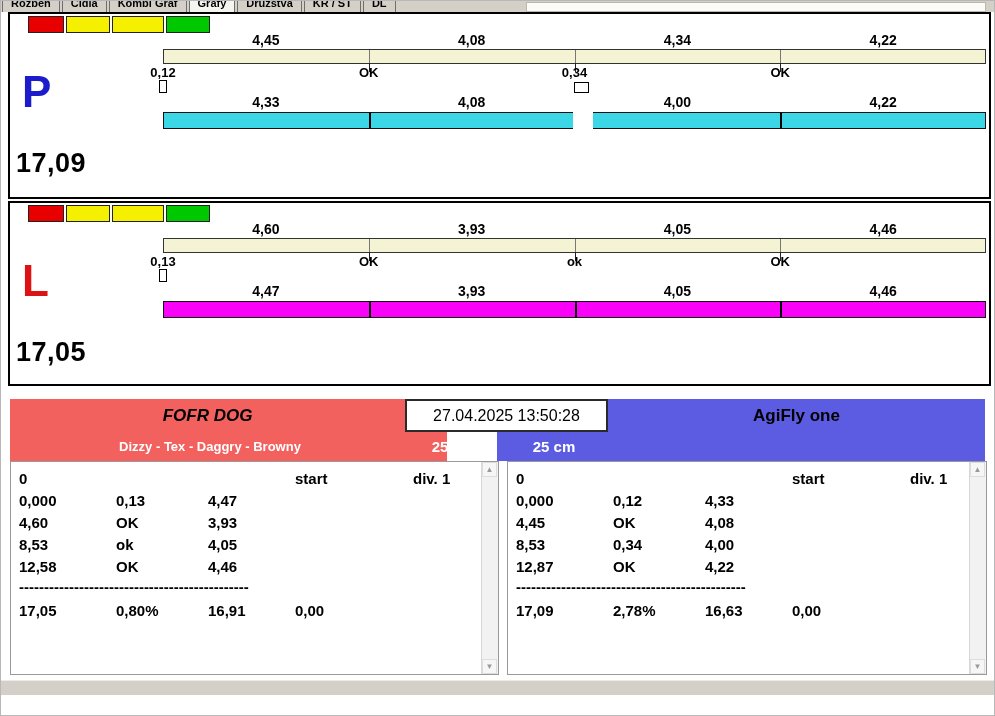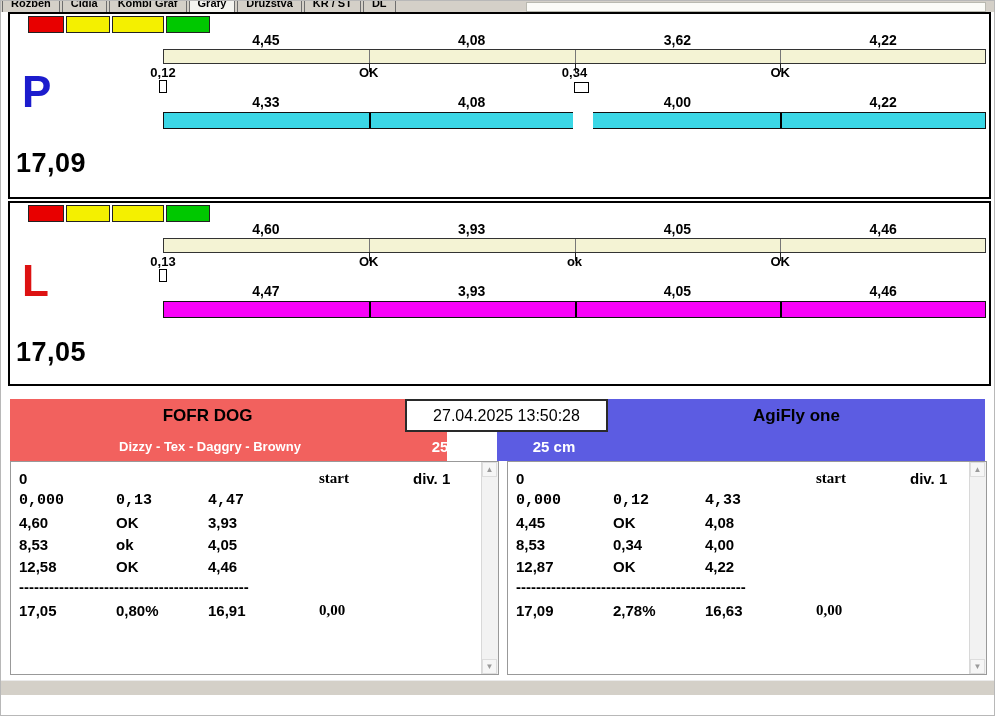--- a/index.html
+++ b/index.html
@@ -35,43 +35,43 @@
   .marker{position:absolute;top:33px;transform:translateX(-50%);font-weight:bold;font-size:13px;white-space:nowrap;}
   .pos0{left:0;} .pos25{left:25%;} .pos50{left:50%;} .pos75{left:75%;}
   .fault-box{position:absolute;background:#fff;border:1px solid #000;box-sizing:border-box;}
   .fb-start{left:-4px;top:48px;width:8px;height:13px;}
   .fb-mid{left:calc(50% - 1px);top:50px;width:15px;height:11px;}
   .run-bar{position:absolute;left:0;right:0;top:80px;height:15px;border:1px solid #111;}
   .rb-div{position:absolute;top:0;bottom:0;width:2px;background:#000;}
   .rb-gap{position:absolute;top:-1px;bottom:-1px;left:calc(50% - 2px);width:20px;background:#fff;}
   
   .hdr{position:absolute;display:flex;align-items:center;justify-content:center;}
-  #tl-h1{left:10px;top:399px;width:395px;height:33px;font-size:17px;font-weight:bold;}
+  #tl-h1{left:10px;top:399px;width:395px;height:33px;font-size:17px;font-weight:bold;font-style:italic;}
   #tr-h1{left:608px;top:399px;width:377px;height:33px;font-size:17px;font-weight:bold;}
   #date-box{position:absolute;left:405px;top:399px;width:199px;height:29px;background:#fff;border:2px solid #2a2a2a;
             display:flex;align-items:center;justify-content:center;font-size:16px;z-index:3;}
   #tl-h2{left:10px;top:432px;width:437px;height:29px;}
   #tr-h2{left:497px;top:432px;width:488px;height:29px;}
   .dogs{position:absolute;top:0;bottom:0;display:flex;align-items:center;justify-content:center;
         color:#fff;font-weight:bold;font-size:13px;white-space:nowrap;}
   .jump{position:absolute;top:0;bottom:0;display:flex;align-items:center;justify-content:center;
         color:#fff;font-weight:bold;font-size:15px;}
   #tl-h2 .dogs{left:0;width:400px;}
   #tl-h2 .jump{left:403px;width:80px;}
   #tr-h2 .jump{left:12px;width:90px;}
   #tr-h2 .dogs{left:108px;right:0;}
   
   .ttable{position:absolute;top:461px;height:212px;background:#fff;border:1px solid #999;
           font-weight:bold;font-size:15px;overflow:hidden;}
   #table-left{left:10px;width:487px;}
   #table-right{left:507px;width:478px;}
   .trow{position:absolute;left:8px;right:20px;height:20px;white-space:nowrap;}
   .tcell{position:absolute;top:0;}
-  .c1{left:0;} .c2{left:97px;} .c3{left:189px;} .c4{left:300px;font-family:Liberation Serif, serif;} .c5{left:394px;}
-  .rh{top:8px;} .r1{top:30px;font-family:Liberation Mono, monospace;} .r2{top:52px;} .r3{top:74px;} .r4{top:96px;} .rt{top:140px;}
+  .c1{left:0;} .c2{left:97px;} .c3{left:189px;} .c4{left:276px;} .c5{left:394px;}
+  .rh{top:8px;} .r1{top:30px;} .r2{top:52px;} .r3{top:74px;} .r4{top:96px;} .rt{top:140px;}
   .dash{position:absolute;left:8px;top:116px;width:282px;overflow:hidden;white-space:nowrap;font-weight:bold;}
   .sbar{position:absolute;right:0;top:0;bottom:0;width:16px;background:#f2f2f2;border-left:1px solid #d8d8d8;}
   .sb-btn{position:absolute;left:0;width:15px;height:15px;background:#f6f6f6;border:1px solid #ddd;
           box-sizing:border-box;color:#9a9a9a;font-size:8px;line-height:13px;text-align:center;font-weight:normal;}
   .sb-up{top:0;} .sb-dn{bottom:0;}
   
   .footer{position:absolute;left:0;top:680px;width:995px;height:15px;background:#d4d0c8;border-top:1px solid #ebebeb;box-sizing:border-box;}
   .frame{position:absolute;left:0;top:0;width:993px;height:714px;border:1px solid #b8b8b8;pointer-events:none;z-index:9;}
 </style>
 </head>
@@ -96,21 +96,21 @@
     <span class="light lw2" style="background: rgb(244, 240, 0);"></span>
     <span class="light lw3" style="background: rgb(244, 240, 0);"></span>
     <span class="light lw4" style="background: rgb(0, 200, 0);"></span>
   </div>
   <div class="lane-letter" style="color: rgb(28, 28, 205);">P</div>
   <div class="lane-total">17,09</div>
   <div class="bar-region">
     <div class="vals vals-top">
       <div>4,45</div>
       <div>4,08</div>
-      <div>3,62</div>
+      <div>4,34</div>
       <div>4,22</div>
     </div>
     <div class="scale-bar" style="background: rgb(244, 243, 212);">
       <span class="sdiv d25"></span>
       <span class="sdiv d50"></span>
       <span class="sdiv d75"></span>
     </div>
     <span class="tick pos25"></span>
     <span class="tick pos50"></span>
     <span class="tick pos75"></span>

